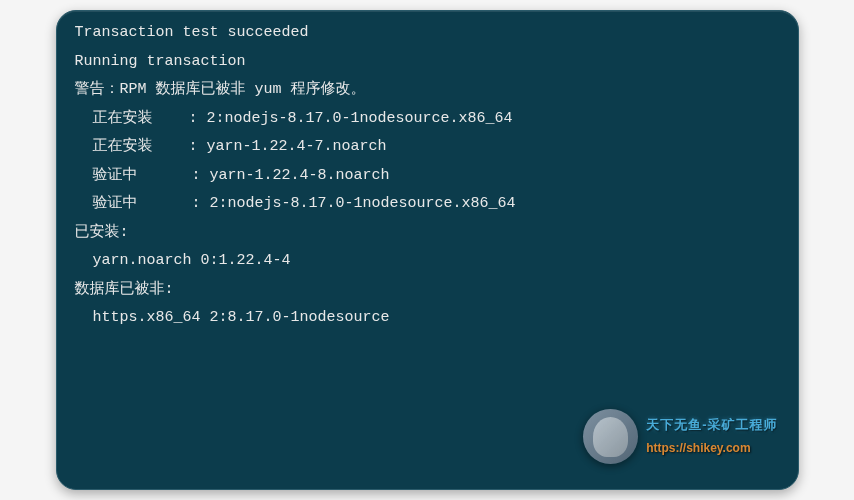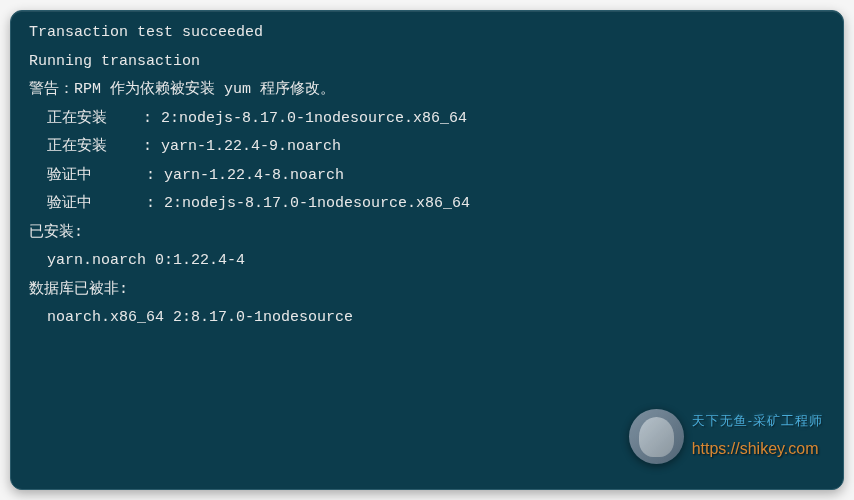--- a/index.html
+++ b/index.html
@@ -10,24 +10,24 @@
     body {
       background: #f5f5f5;
       padding: 10px;
       font-family: 'Consolas', 'Monaco', 'Courier New', monospace;
       display: flex;
       justify-content: center;
       align-items: center;
       min-height: 500px;
     }
     .terminal-window {
-      width: 834px;
+      width: 743px;
       height: 480px;
       background: #0c3c4c;
-      border-radius: 12px;
+      border-radius: 20px;
       box-shadow: 0 4px 12px rgba(0,0,0,0.3), inset 0 1px 0 rgba(255,255,255,0.1);
       border: 1px solid #2a5a6a;
       padding: 8px 18px;
       color: #e8e8e8;
       font-size: 15px;
       line-height: 1.9;
       position: relative;
       overflow: hidden;
     }
     .terminal-line {
@@ -59,61 +59,61 @@
       left: 10px;
       width: 35px;
       height: 40px;
       background: linear-gradient(135deg, #c8d0d8, #98a0a8);
       border-radius: 50% 50% 40% 40%;
     }
     .watermark-text {
       display: flex;
       flex-direction: column;
       font-size: 13px;
-      font-weight: normal;
+      font-weight: bold;
     }
     .watermark-title {
       color: #4fb8e8;
       text-shadow: 1px 1px 2px rgba(0,0,0,0.8), 0 0 4px rgba(79,184,232,0.5);
       font-family: 'Microsoft YaHei', sans-serif;
       letter-spacing: 1px;
     }
     .watermark-url {
       color: #f09030;
       text-shadow: 1px 1px 2px rgba(0,0,0,0.8);
       font-family: sans-serif;
-      font-size: 16px;
+      font-size: 12px;
     }
     .cursor {
       display: inline-block;
       width: 8px;
       height: 16px;
       background: #e8e8e8;
       vertical-align: middle;
       margin-left: 2px;
     }
   </style>
 </head>
 <body>
 
 <div class="terminal-window">
   <div class="terminal-content">
     <div class="terminal-line">Transaction test succeeded</div>
     <div class="terminal-line">Running transaction</div>
-    <div class="terminal-line">警告：RPM 作为依赖被安装 yum 程序修改。</div>
+    <div class="terminal-line">警告：RPM 数据库已被非 yum 程序修改。</div>
     <div class="terminal-line">  正在安装    : 2:nodejs-8.17.0-1nodesource.x86_64</div>
-    <div class="terminal-line">  正在安装    : yarn-1.22.4-9.noarch</div>
+    <div class="terminal-line">  正在安装    : yarn-1.22.4-7.noarch</div>
     <div class="terminal-line">  验证中      : yarn-1.22.4-8.noarch</div>
     <div class="terminal-line">  验证中      : 2:nodejs-8.17.0-1nodesource.x86_64</div>
     <div class="terminal-line"></div>
     <div class="terminal-line">已安装:</div>
     <div class="terminal-line">  yarn.noarch 0:1.22.4-4</div>
     <div class="terminal-line"></div>
     <div class="terminal-line">数据库已被非:</div>
-    <div class="terminal-line">  noarch.x86_64 2:8.17.0-1nodesource</div>
+    <div class="terminal-line">  https.x86_64 2:8.17.0-1nodesource</div>
     <div class="terminal-line"></div>
   </div>
 
   <div class="watermark">
     <div class="watermark-img"></div>
     <div class="watermark-text">
       <span class="watermark-title">天下无鱼-采矿工程师</span>
       <span class="watermark-url">https://shikey.com</span>
     </div>
   </div>

